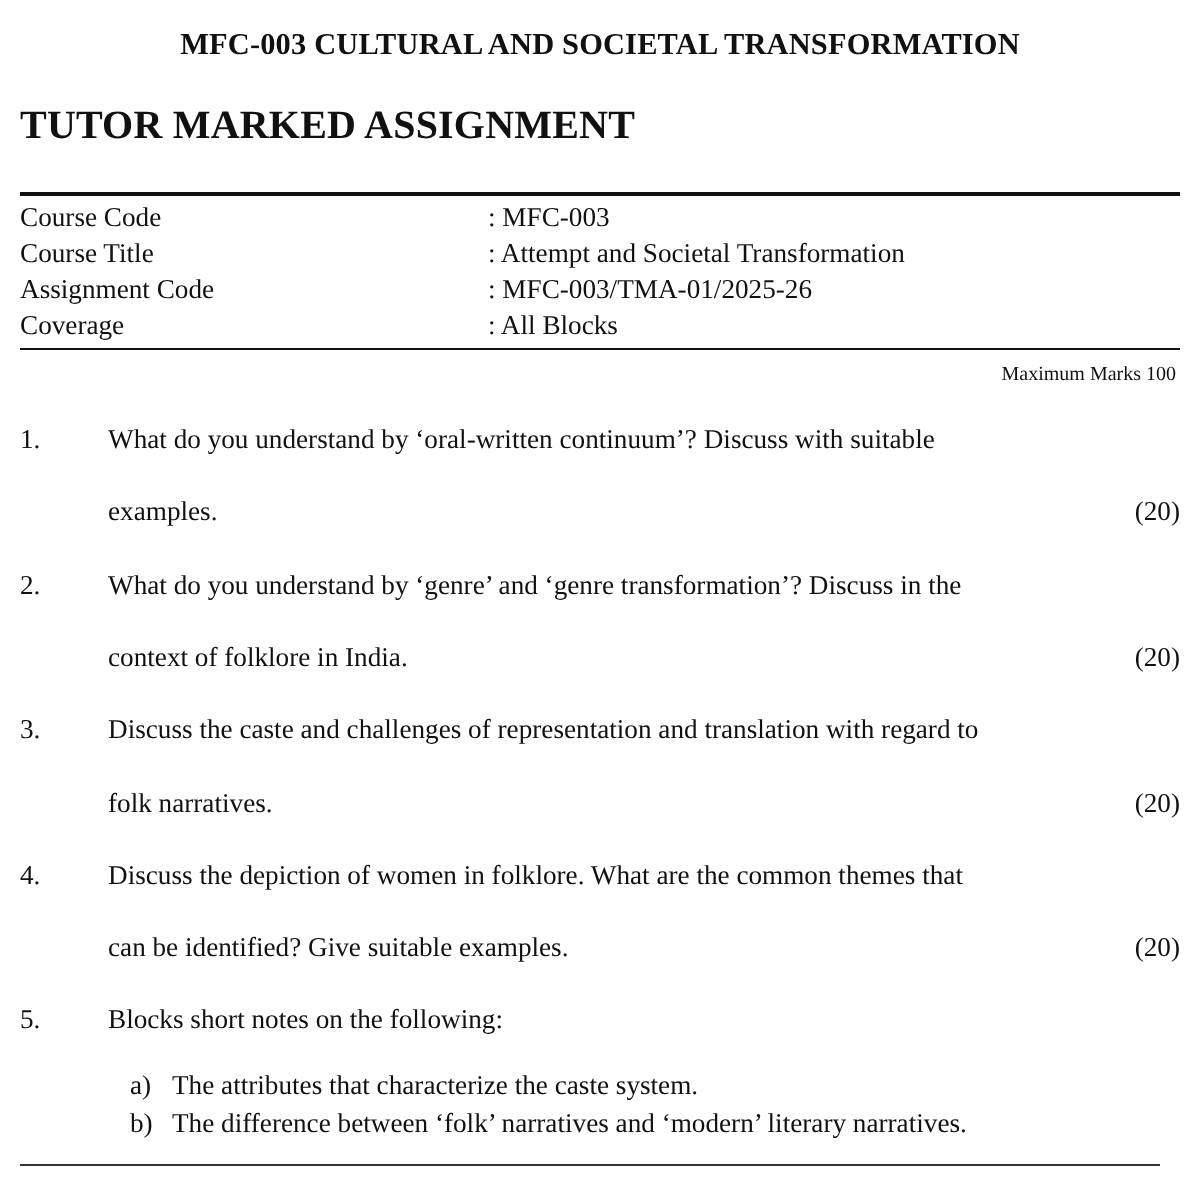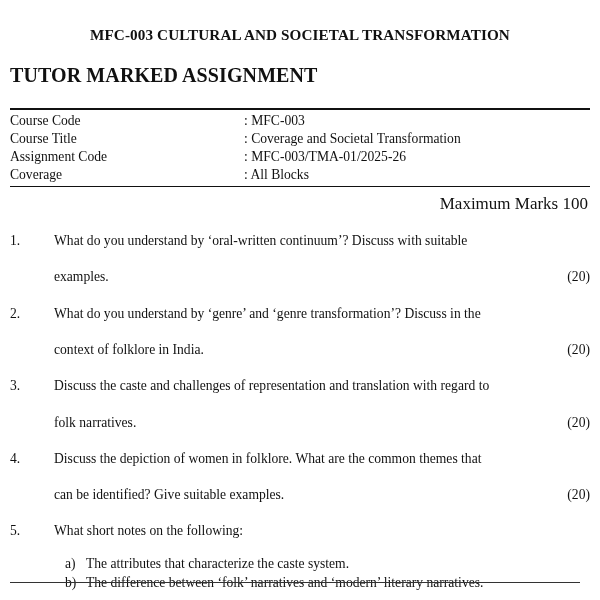--- a/index.html
+++ b/index.html
@@ -12,21 +12,21 @@
     height: 600px;
     font-family: "Liberation Serif", "DejaVu Serif", serif;
     color: #111111;
     overflow: hidden;
     position: relative;
   }
   .page {
     width: 600px;
     height: 600px;
     box-sizing: border-box;
-    padding: 12px 10px;
+    padding: 0 10px;
     position: relative;
   }
 
   
   .doc-title {
     text-align: center;
     font-weight: bold;
     font-size: 15.2px;
     letter-spacing: 0.1px;
     margin: 0;
@@ -67,21 +67,21 @@
   table.meta td {
     padding: 0;
     vertical-align: top;
     white-space: nowrap;
   }
   td.meta-label { width: 234px; padding-left: 4px; }
   td.meta-value { }
 
   .max-marks {
     text-align: right;
-    font-size: 17px;
+    font-size: 10px;
     margin-top: 7px;
     padding-right: 2px;
   }
 
   
   .instruction {
     font-size: 13.6px;
     margin-top: 19px;
     padding-left: 2px;
   }
@@ -158,21 +158,21 @@
   <div class="meta-wrap">
     <div class="rule-top"></div>
     <table class="meta">
       <tbody>
         <tr>
           <td class="meta-label">Course Code</td>
           <td class="meta-value">: MFC-003</td>
         </tr>
         <tr>
           <td class="meta-label">Course Title</td>
-          <td class="meta-value">: Coverage and Societal Transformation</td>
+          <td class="meta-value">: Attempt and Societal Transformation</td>
         </tr>
         <tr>
           <td class="meta-label">Assignment Code</td>
           <td class="meta-value">: MFC-003/TMA-01/2025-26</td>
         </tr>
         <tr>
           <td class="meta-label">Coverage</td>
           <td class="meta-value">: All Blocks</td>
         </tr>
       </tbody>
@@ -204,21 +204,21 @@
     </div>
 
     <div class="q">
       <span class="q-num">4.</span>
       <span class="q-body"> Discuss the depiction of women in folklore. What are the common themes that</span>
       <span class="q-line2"><span class="q-marks">(20)</span><span>can be identified? Give suitable examples.</span></span>
     </div>
 
     <div class="q">
       <span class="q-num">5.</span>
-      <span>What short notes on the following:</span>
+      <span>Blocks short notes on the following:</span>
 
       <div class="sublist">
         <div class="subitem">
           <span class="sub-label">a)</span>
           <span>The attributes that characterize the caste system.</span>
         </div>
         <div class="subitem">
           <span class="sub-label">b)</span>
           <span>The difference between ‘folk’ narratives and ‘modern’ literary narratives.</span>
         </div>

